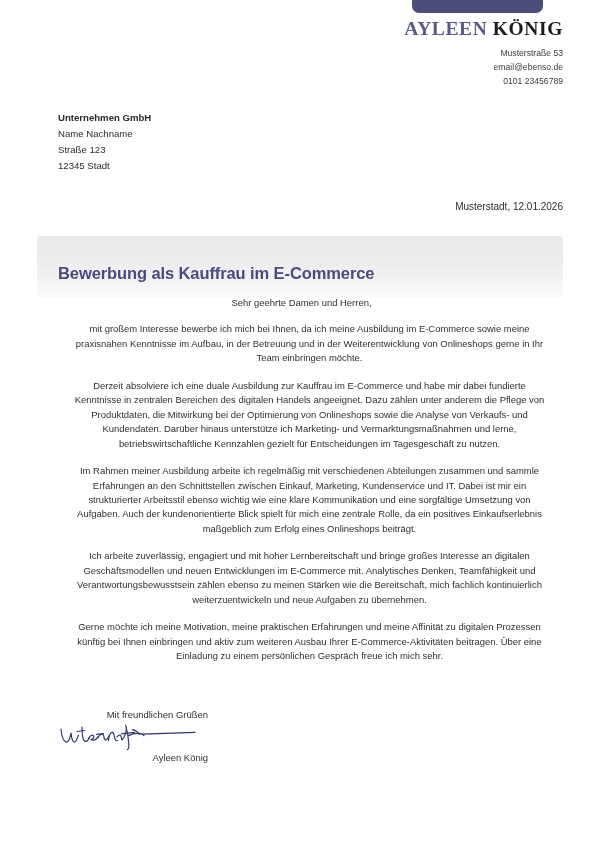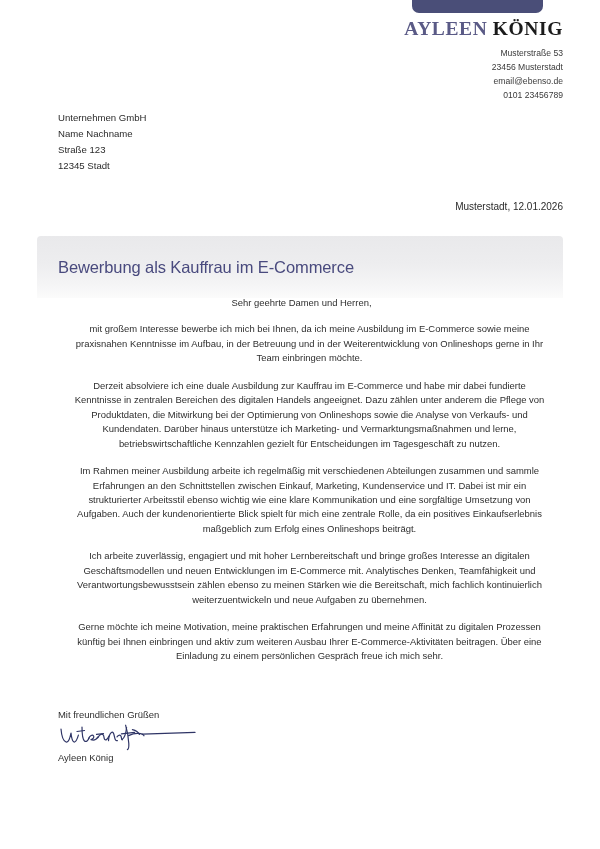--- a/index.html
+++ b/index.html
@@ -56,21 +56,21 @@
 
   
   #recipient-block {
     position: absolute;
     top: 110px;
     left: 58px;
     font-size: 9.6px;
     line-height: 1.67;
     color: #2b2b2b;
   }
-  #recipient-company { font-weight: normal; }
+  #recipient-company { font-weight: bold; }
 
   
   #date-line {
     position: absolute;
     top: 201px;
     right: 37px;
     font-size: 10px;
     color: #2b2b2b;
   }
 
@@ -80,24 +80,24 @@
     top: 236px;
     left: 37px;
     width: 526px;
     height: 62px;
     border-top-left-radius: 4px;
     border-top-right-radius: 4px;
     background: linear-gradient(to bottom, #e9e9eb 0%, #ededef 45%, #f4f4f5 75%, #fbfbfb 100%);
   }
   #letter-title {
     position: absolute;
-    top: 258px;
+    top: 264px;
     left: 58px;
     font-size: 16.5px;
-    font-weight: normal;
+    font-weight: bold;
     color: #494a7e;
     letter-spacing: -0.1px;
     white-space: nowrap;
   }
 
   
   #letter-body {
     position: absolute;
     top: 296px;
     left: 58px;
@@ -110,20 +110,21 @@
   #letter-body .salutation { margin: 0 0 12px 0; }
   #letter-body .para { margin: 0 0 13px 16px; }
 
   
   #closing-block {
     position: absolute;
     top: 709px;
     left: 58px;
     font-size: 9.45px;
     color: #2e2e2e;
+    text-align: right;
   }
   #closing-line { margin: 0; }
   #signature-wrap {
     position: relative;
     height: 31px;
     width: 150px;
     margin-top: 1px;
   }
   #signature-svg {
     position: absolute;
@@ -136,21 +137,20 @@
 <body>
 
 <div id="header-tab"></div>
 
 <div id="letterhead">
   <div id="name-heading">
     <span id="name-first">AYLEEN</span><span> </span><span id="name-last">KÖNIG</span>
   </div>
   <div id="contact-block">
     <div>Musterstraße 53</div>
-    <div>23456 Musterstadt</div>
     <div>email@ebenso.de</div>
     <div>0101 23456789</div>
   </div>
 </div>
 
 <div id="recipient-block">
   <div id="recipient-company">Unternehmen GmbH</div>
   <div>Name Nachname</div>
   <div>Straße 123</div>
   <div>12345 Stadt</div>

